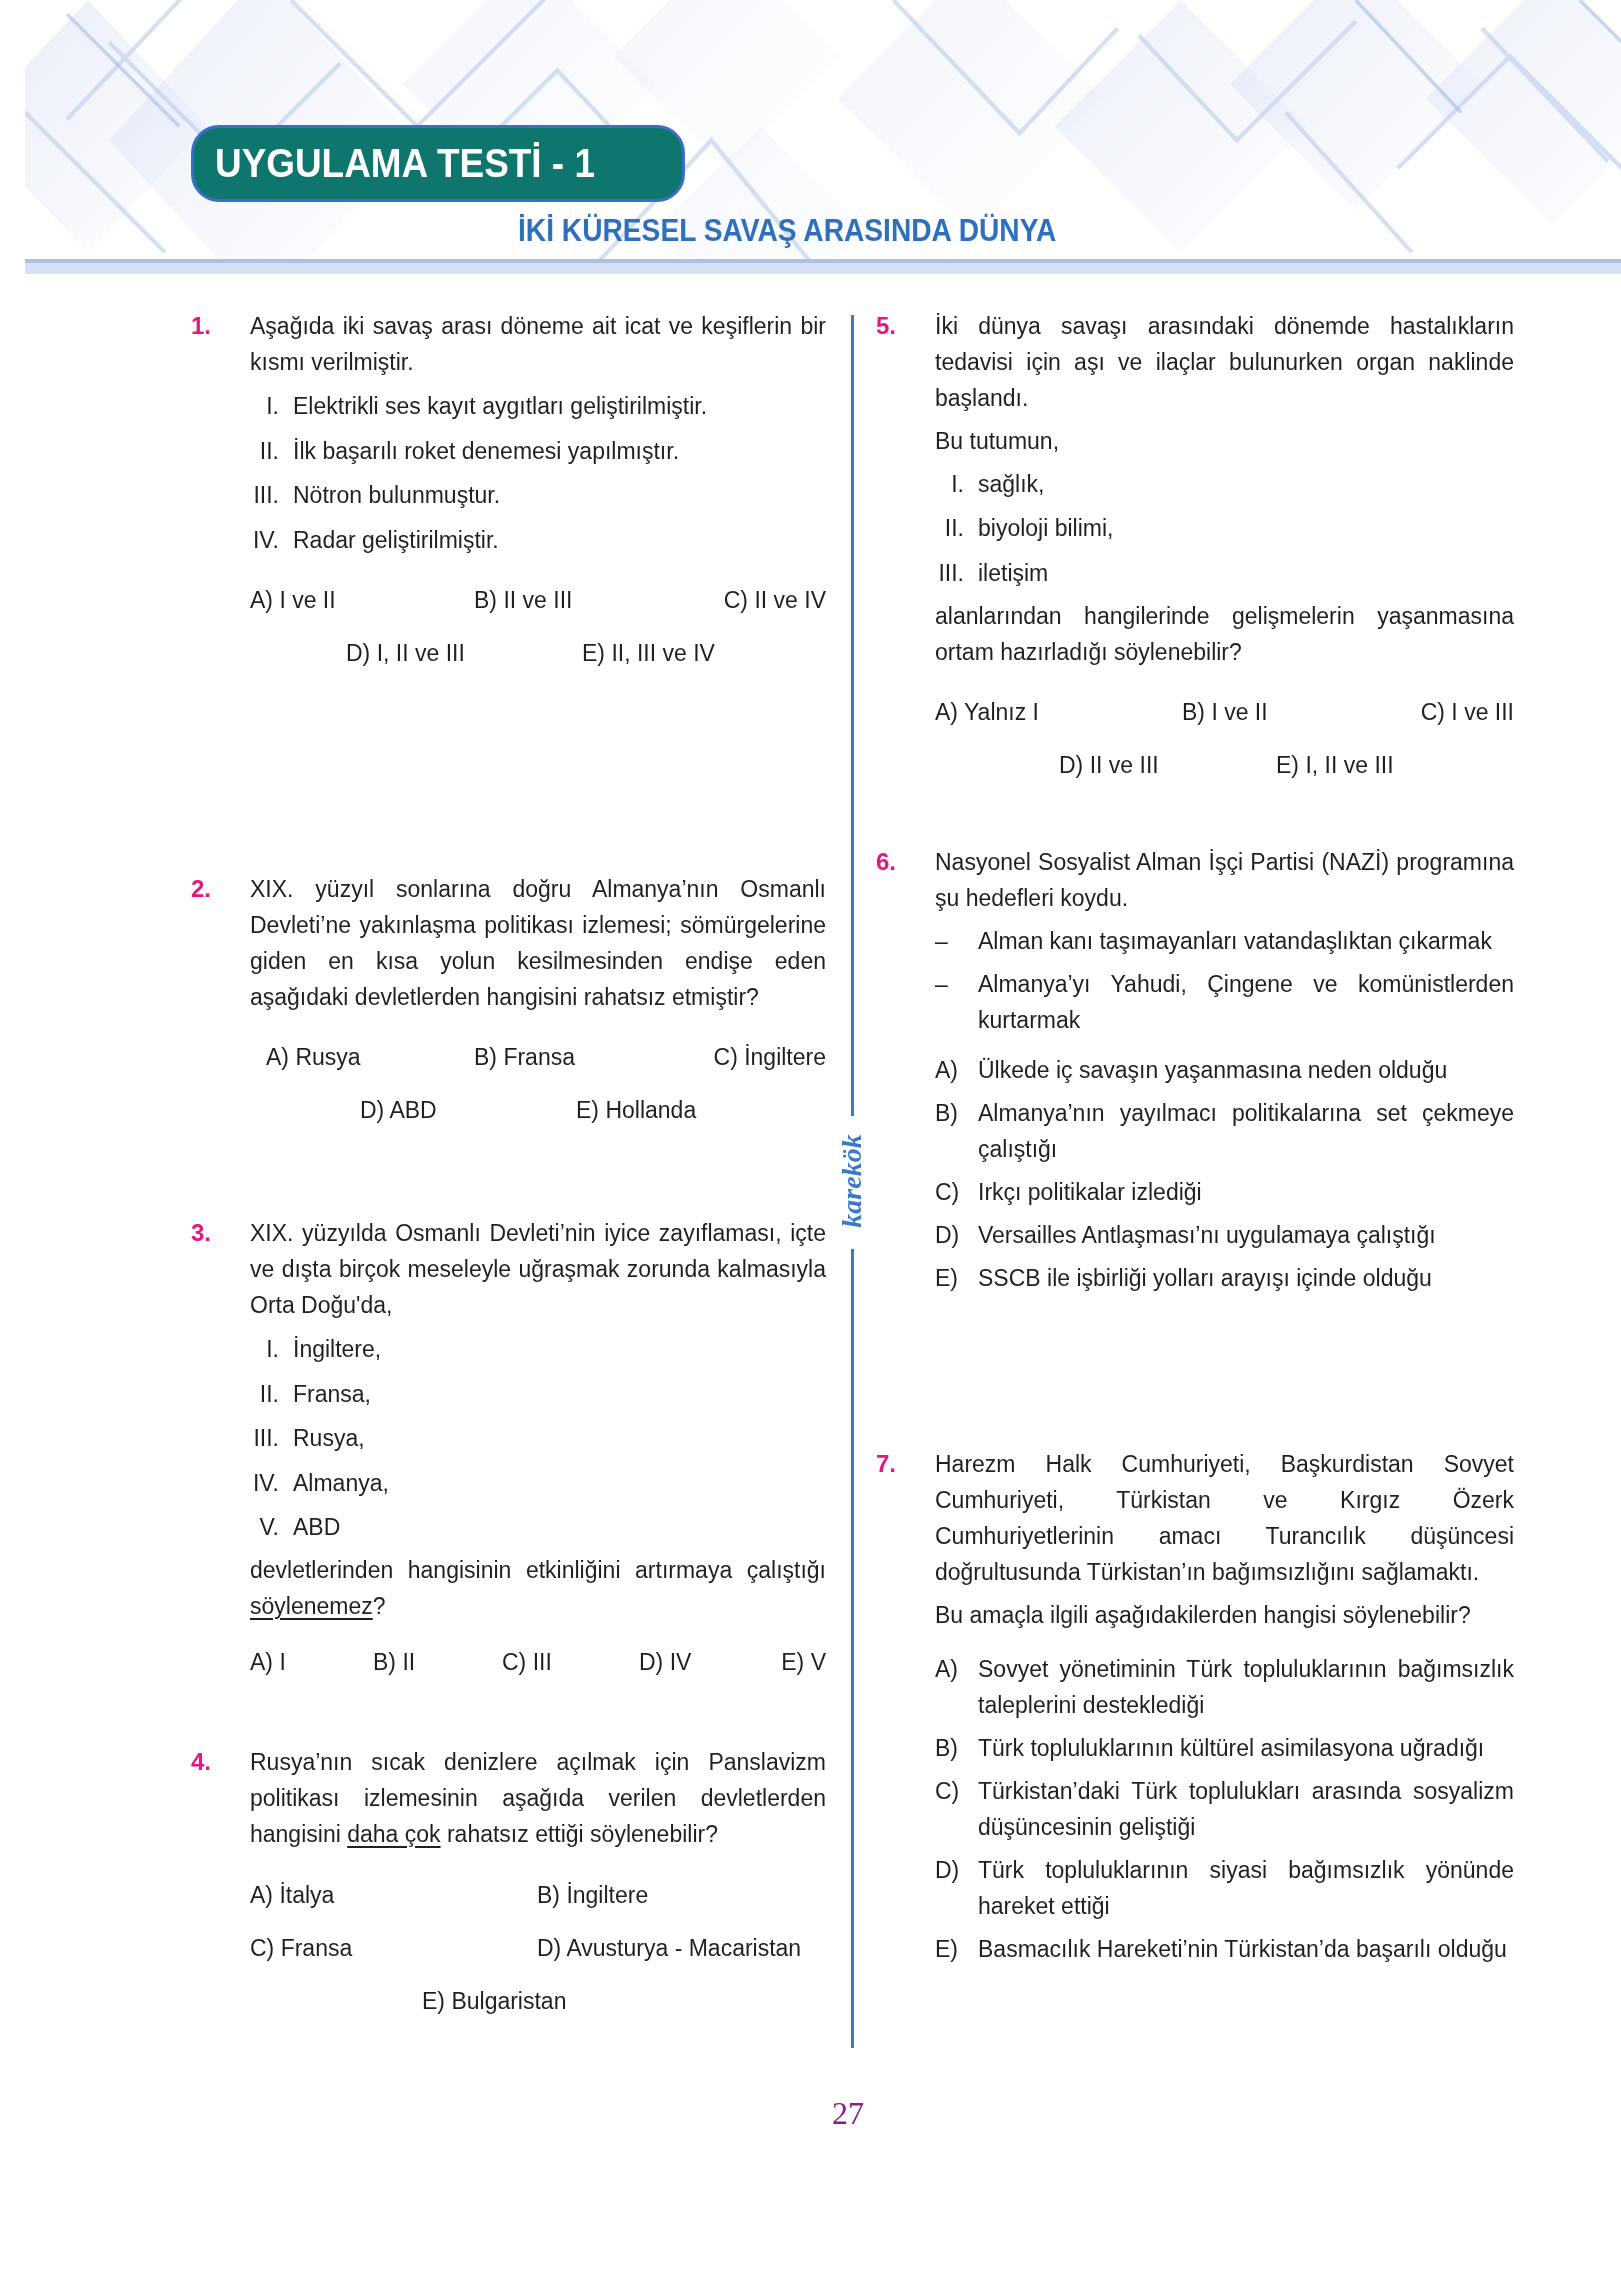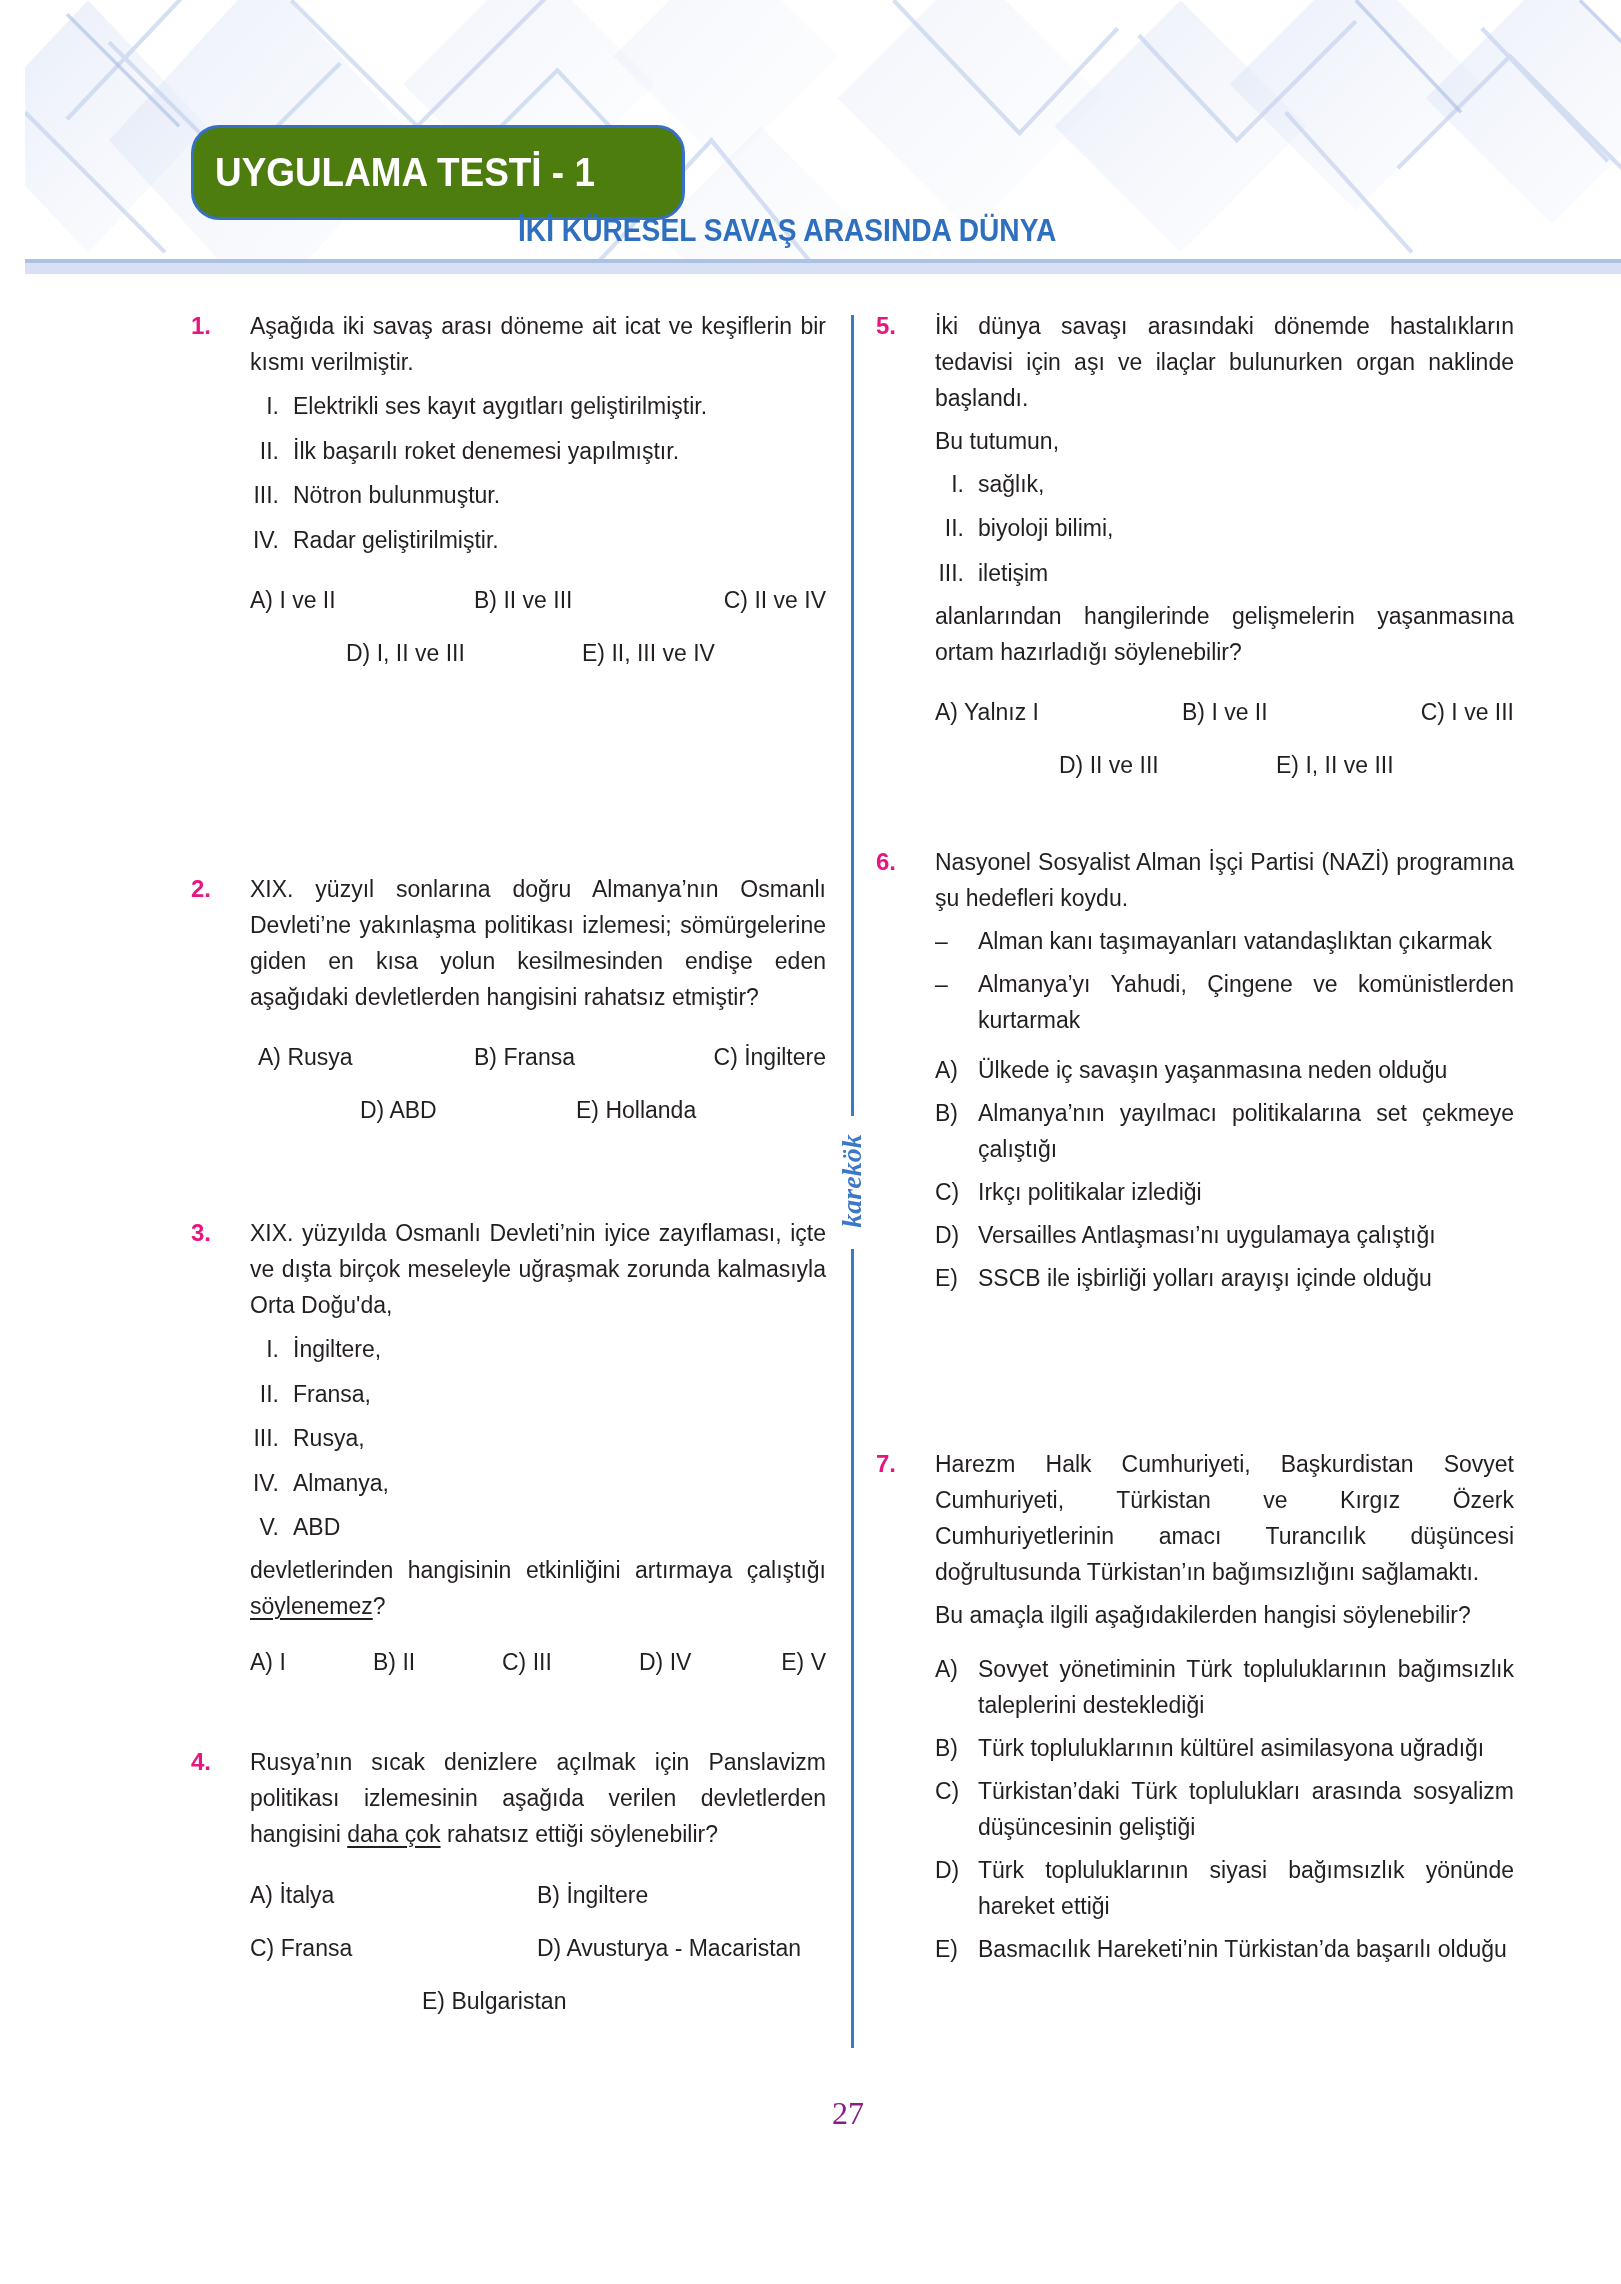--- a/index.html
+++ b/index.html
@@ -2,22 +2,22 @@
 <html style="font-size:11.2px"><head>
 <meta charset="utf-8">
 <style>
   html, body { margin: 0; padding: 0; background: #ffffff; }
   body { width: 1622px; height: 2284px; position: relative; overflow: hidden;
          font-family: "Liberation Sans", sans-serif; color: #231f20; }
   .header-bg { position: absolute; left: 24.5px; top: 0; width: 1597px; height: 261px; overflow: hidden; }
   .header-bg svg { display: block; }
   .stripe-line { position: absolute; left: 24.5px; right: 0; top: 259px; height: 3.5px; background: #adc1e5; }
   .stripe-band { position: absolute; left: 24.5px; right: 0; top: 263px; height: 11.2px; background: #d8e1f3; }
-  .title-pill { position: absolute; left: 191px; top: 125px; width: 494px; height: 95px;
-                background: #4d7c0f; border: 3.5px solid #3770c4; border-radius: 28px; box-sizing: border-box;
+  .title-pill { position: absolute; left: 191px; top: 125px; width: 494px; height: 77px;
+                background: #0f766e; border: 3.5px solid #3770c4; border-radius: 28px; box-sizing: border-box;
                 display: flex; align-items: center; padding-left: 21px; }
   .title-pill span { color: #fff; font-weight: bold; font-size: 41px; letter-spacing: 0px; transform: scaleX(0.9); transform-origin: left center; white-space: nowrap; }
   .subtitle { position: absolute; left: 518px; top: 212px; color: #2f6fc0; font-weight: bold; font-size: 32px;
               white-space: nowrap; transform: scaleX(0.88); transform-origin: left top; }
   .divider-top { position: absolute; left: 851px; top: 315px; width: 2.8px; height: 801px; background: #3b78c7; }
   .divider-bot { position: absolute; left: 851px; top: 1249px; width: 2.8px; height: 799px; background: #3b78c7; }
   .karekok { position: absolute; left: 839px; top: 1181px; transform: translate(-50%, -50%) rotate(-90deg);
              color: #3b78c7; font-family: "Liberation Serif", serif; font-style: italic; font-weight: bold; font-size: 28px;
              white-space: nowrap; left: 852px; }
   .q { position: absolute; font-size: 23px; line-height: 36px; }
@@ -128,21 +128,21 @@
     </div>
   </div>
 </div>
 
 <div class="q" style="left:191px; top:871px;">
   <span class="num">2.</span>
   <div class="body">
     <p class="p b">XIX. yüzyıl sonlarına doğru Almanya’nın Osmanlı Devleti’ne yakınlaşma politikası izlemesi; sömürgelerine giden en kısa yolun kesilmesinden endişe eden aşağıdaki devletlerden hangisini rahatsız etmiştir?</p>
     <div style="height:24px;"></div>
     <div class="choice-row">
-      <span style="left:8px;">A) Rusya</span>
+      <span style="left:16px;">A) Rusya</span>
       <span style="left:224px;">B) Fransa</span>
       <span style="right:0;">C) İngiltere</span>
     </div>
     <div class="choice-row">
       <span style="left:110px;">D) ABD</span>
       <span style="left:326px;">E) Hollanda</span>
     </div>
   </div>
 </div>
 

